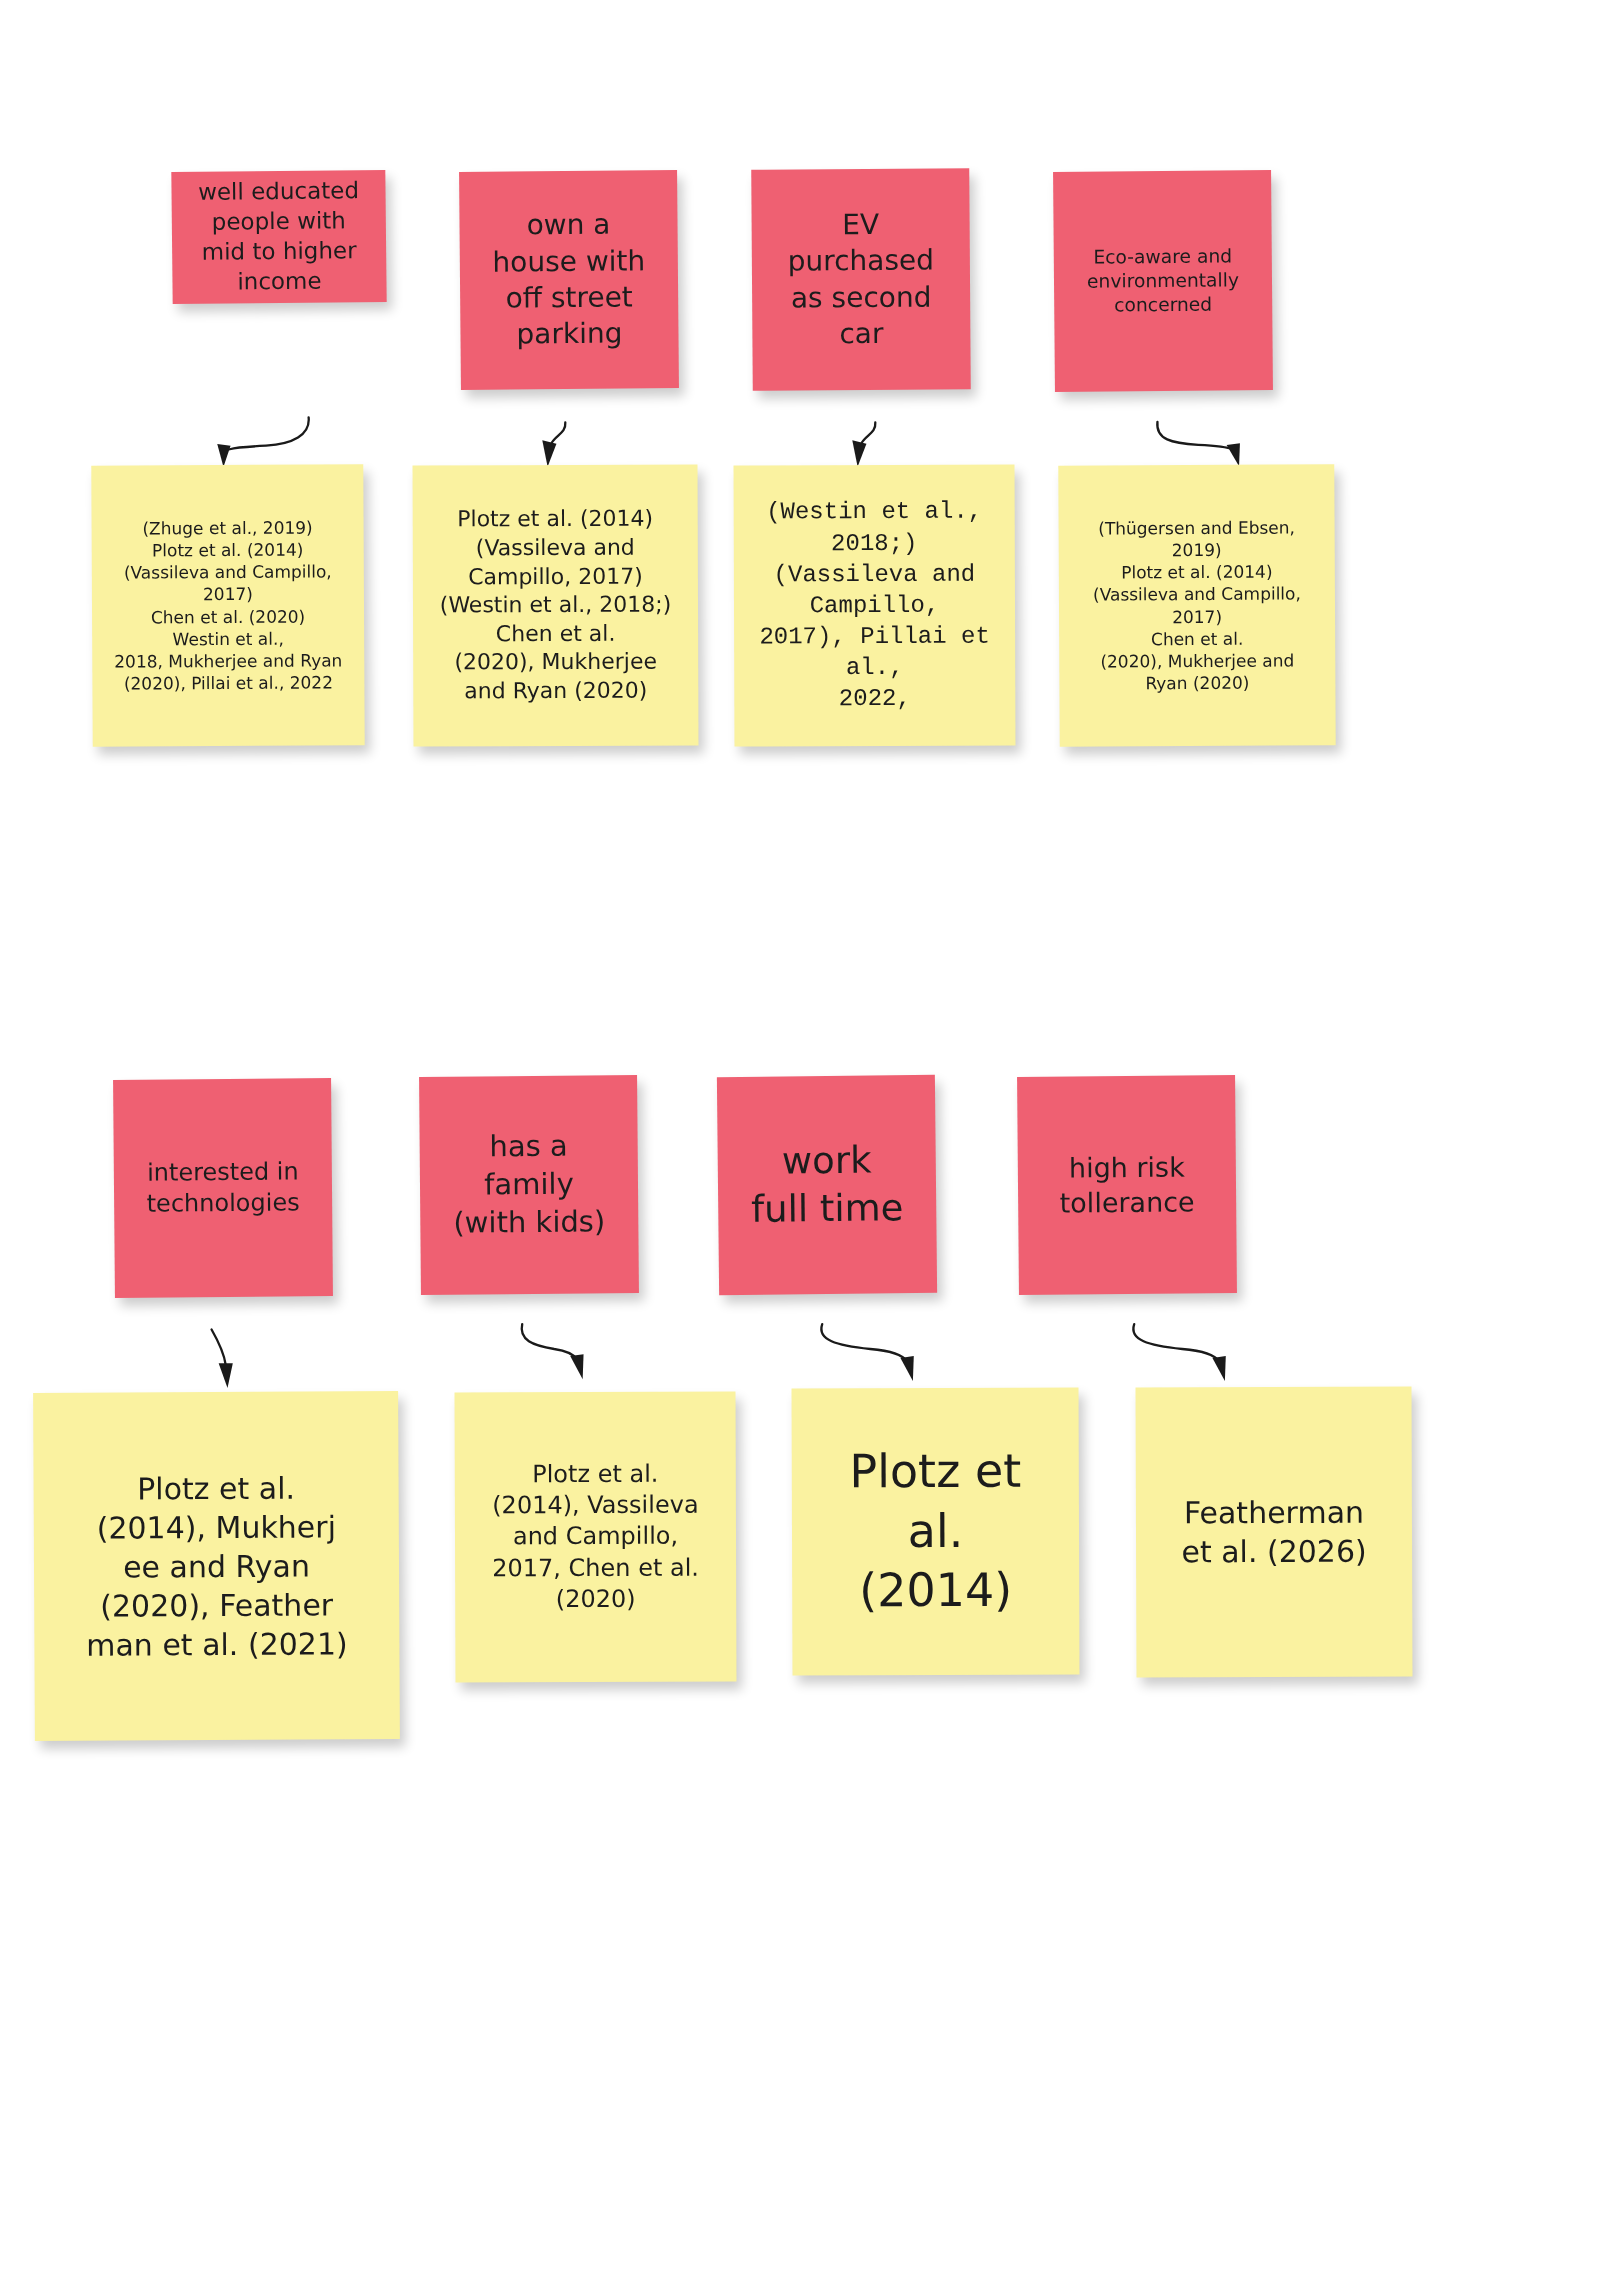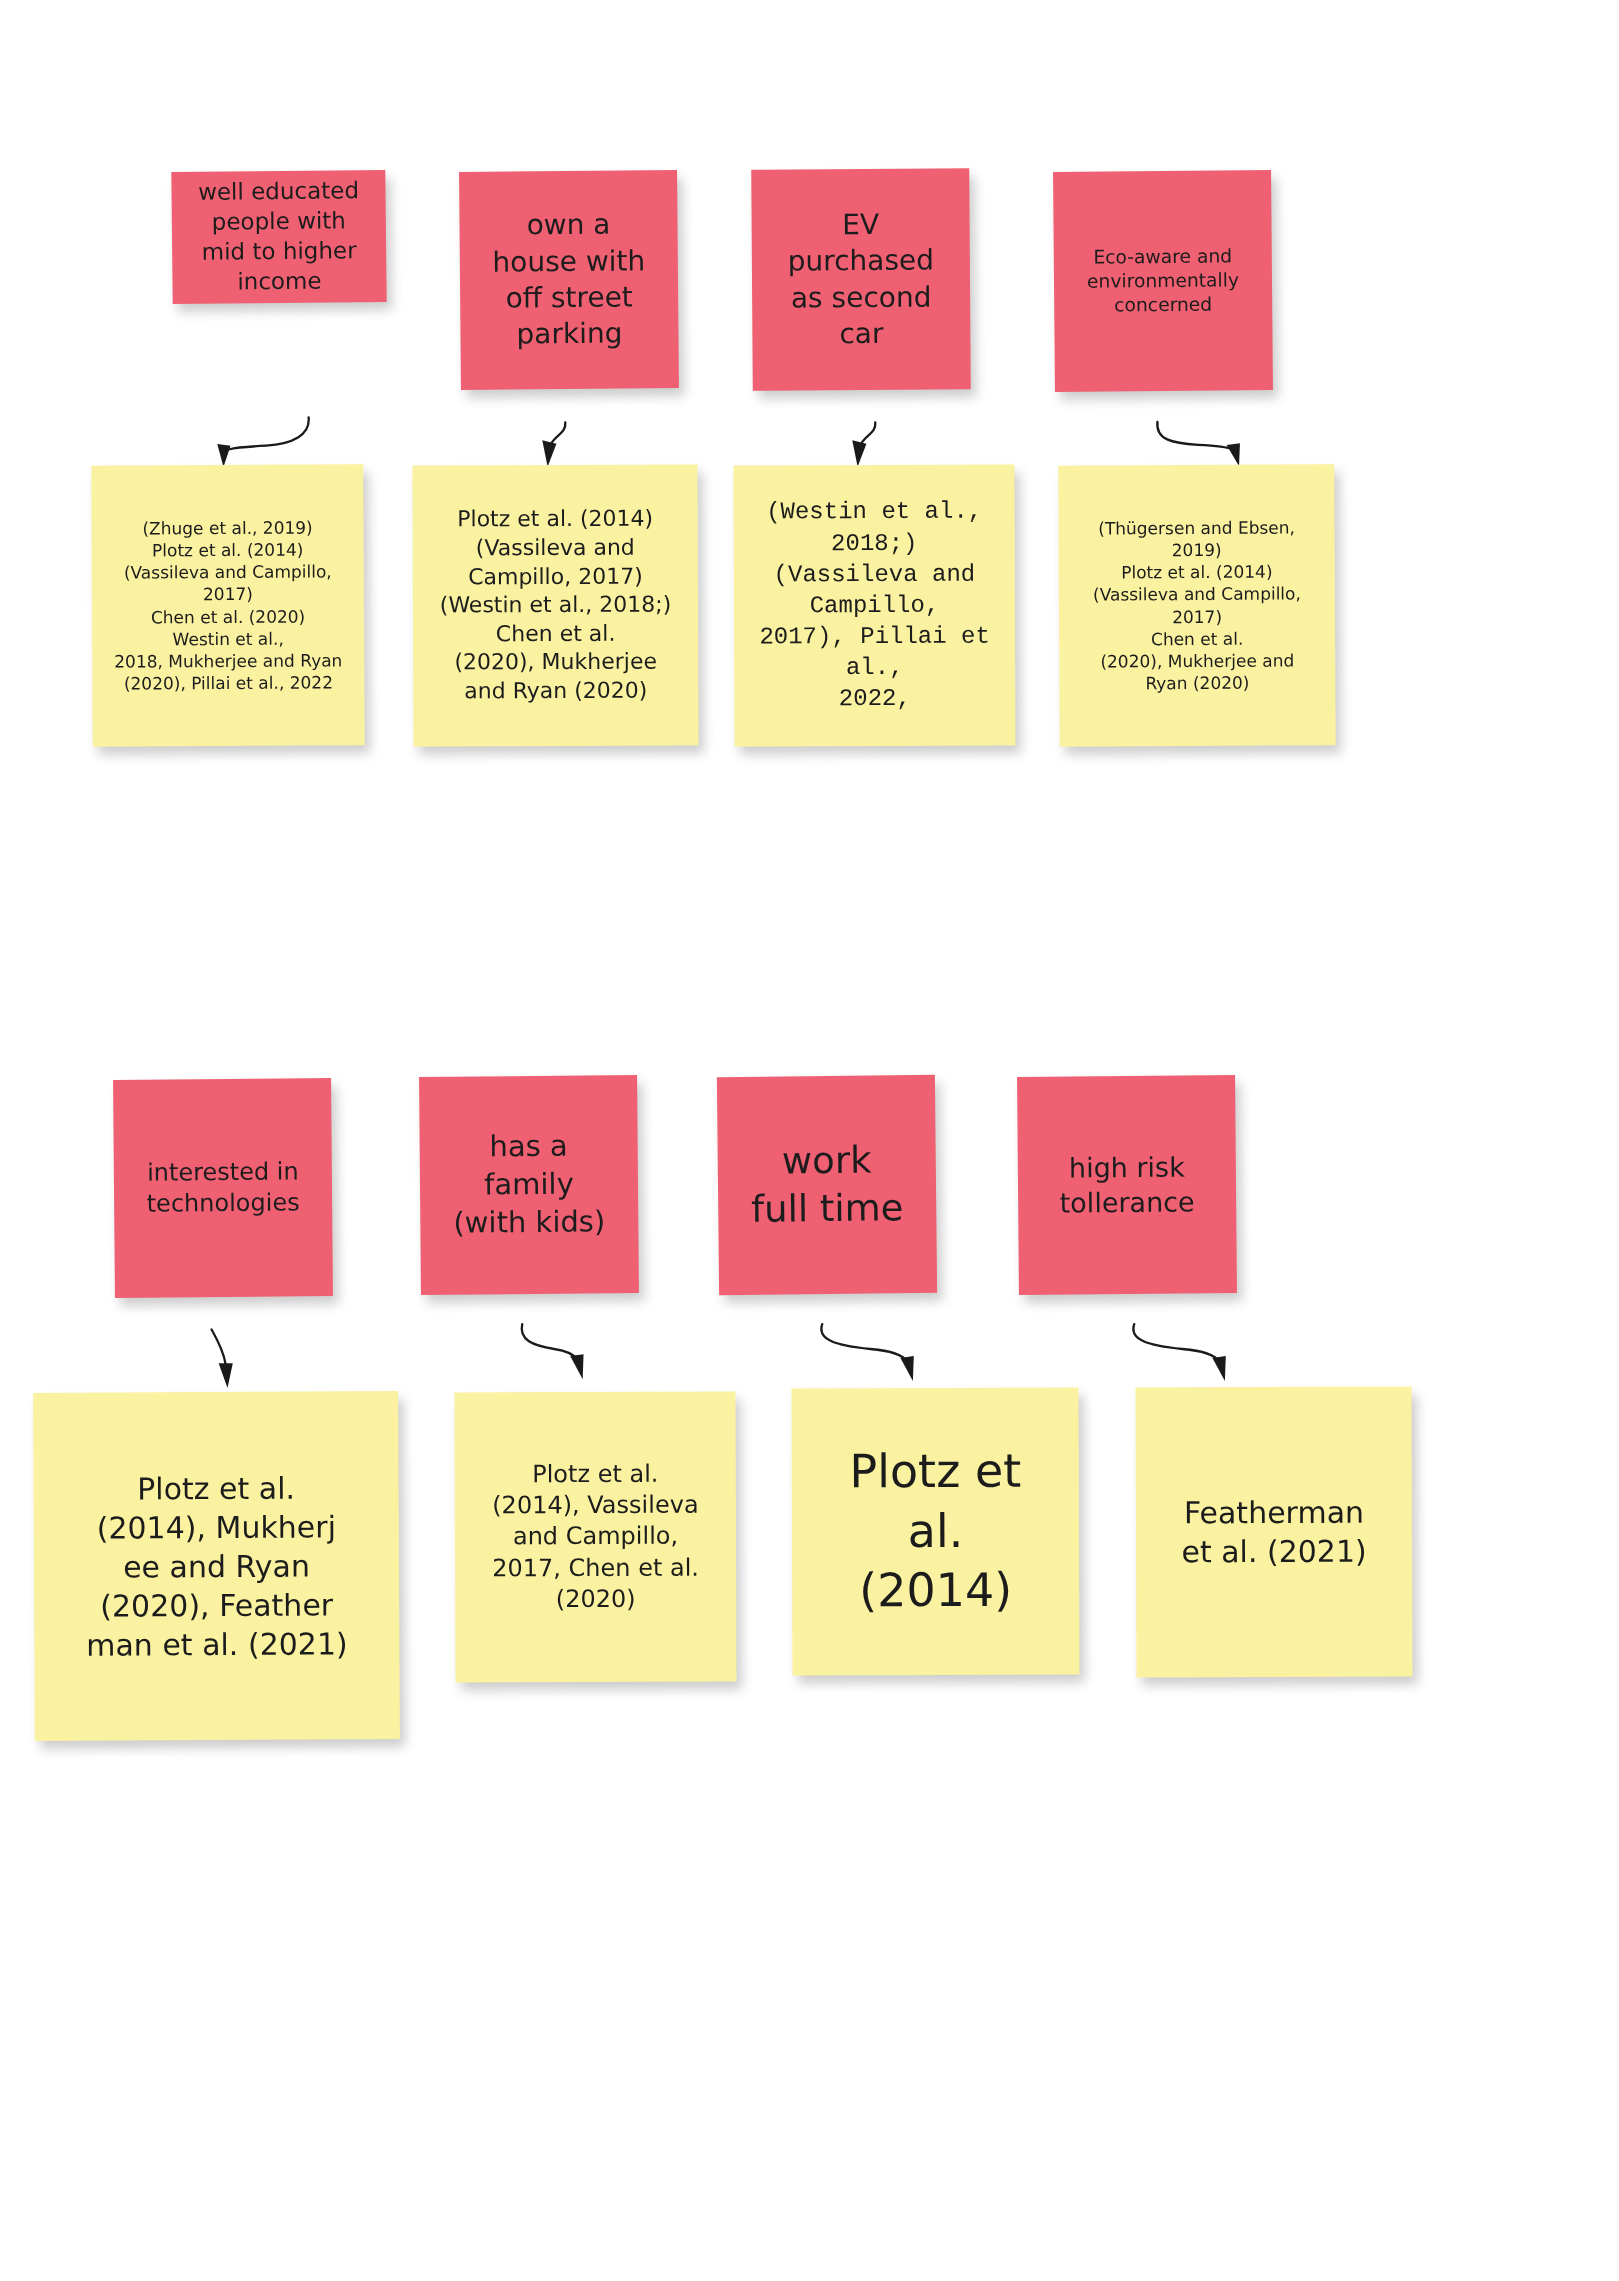--- a/index.html
+++ b/index.html
@@ -218,17 +218,17 @@
 
   <div class="arrow" style="left:1125px; top:1317px;">
     <svg width="134" height="64" viewBox="0 0 150 72">
       <path d="M10,8 C4,26 26,32 64,36 C88,38 100,42 106,50" fill="none" stroke="#1a1a1a" stroke-width="2.6" stroke-linecap="round"></path>
       <path d="M112,72 L98,46 L113,44 Z" fill="#1a1a1a"></path>
     </svg>
   </div>
 
   <div class="note yellow v-center" style="left:1136px; top:1387px; width:276px; height:290px; font-size:30px; transform:rotate(-0.2deg);">
     <span class="txt">Featherman
-et al. (2021)</span>
+et al. (2026)</span>
   </div>
 
 </div>
 
 
 </body></html>

